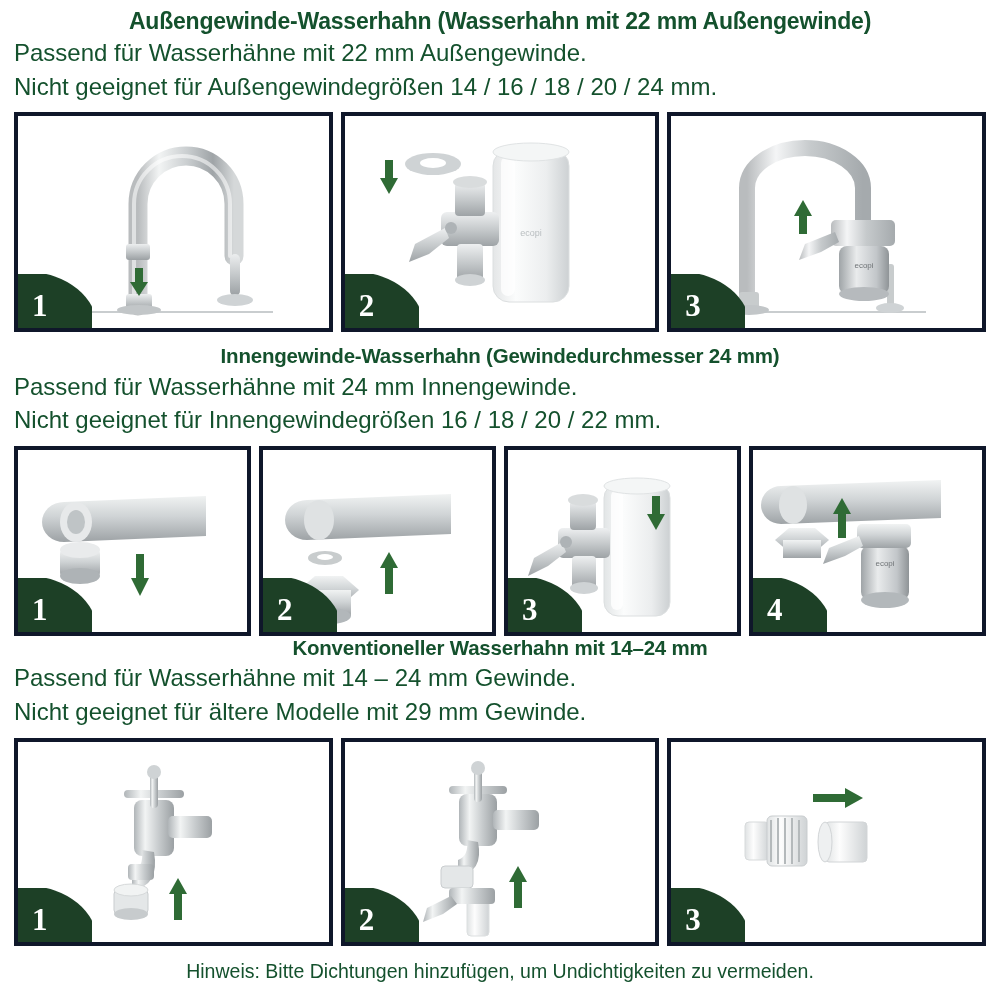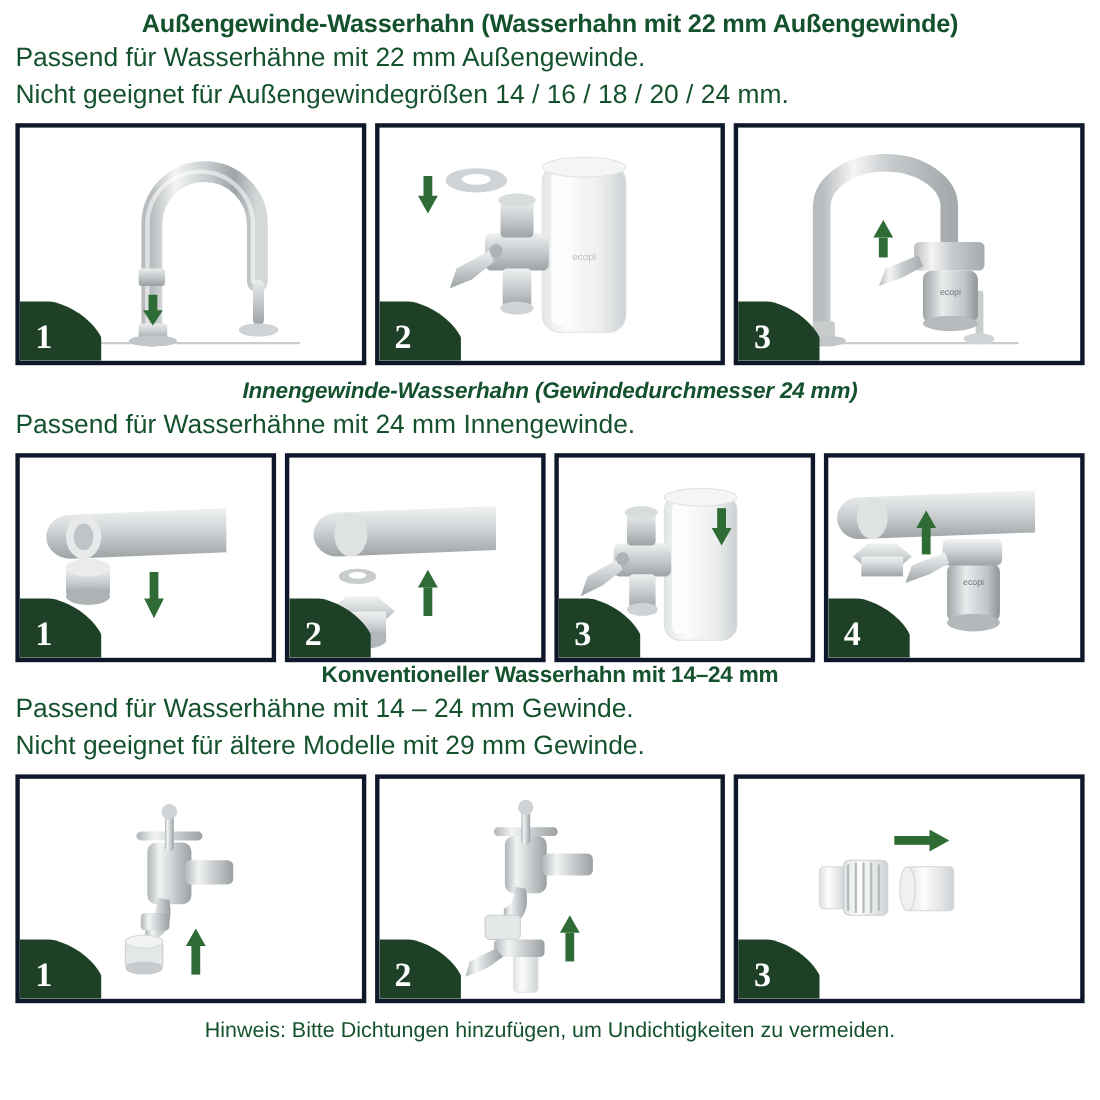--- a/index.html
+++ b/index.html
@@ -247,22 +247,23 @@
           </g>
         </svg>
       </div>
       <div class="badge">
         <div class="shape"></div>
         <div class="num">3</div>
       </div>
     </div>
   </div>
 
-  <h2 class="section-title small" style="margin-top:12px;font-style:italic;">Innengewinde-Wasserhahn (Gewindedurchmesser 24 mm)</h2>
+  <h2 class="section-title small" style="margin-top:12px;">Innengewinde-Wasserhahn (Gewindedurchmesser 24 mm)</h2>
   <p class="section-sub">Passend für Wasserhähne mit 24 mm Innengewinde.</p>
+  <p class="section-sub">Nicht geeignet für Innengewindegrößen 16 / 18 / 20 / 22 mm.</p>
 
   <div class="row r2">
 
     <div class="panel">
       <div class="art">
         <svg viewBox="0 0 188 182" width="188" height="182">
           <defs>
             <linearGradient id="bar1" x1="0" y1="0" x2="0" y2="1">
               <stop offset="0%" stop-color="#f0f2f2"></stop>
               <stop offset="45%" stop-color="#cfd3d5"></stop>

